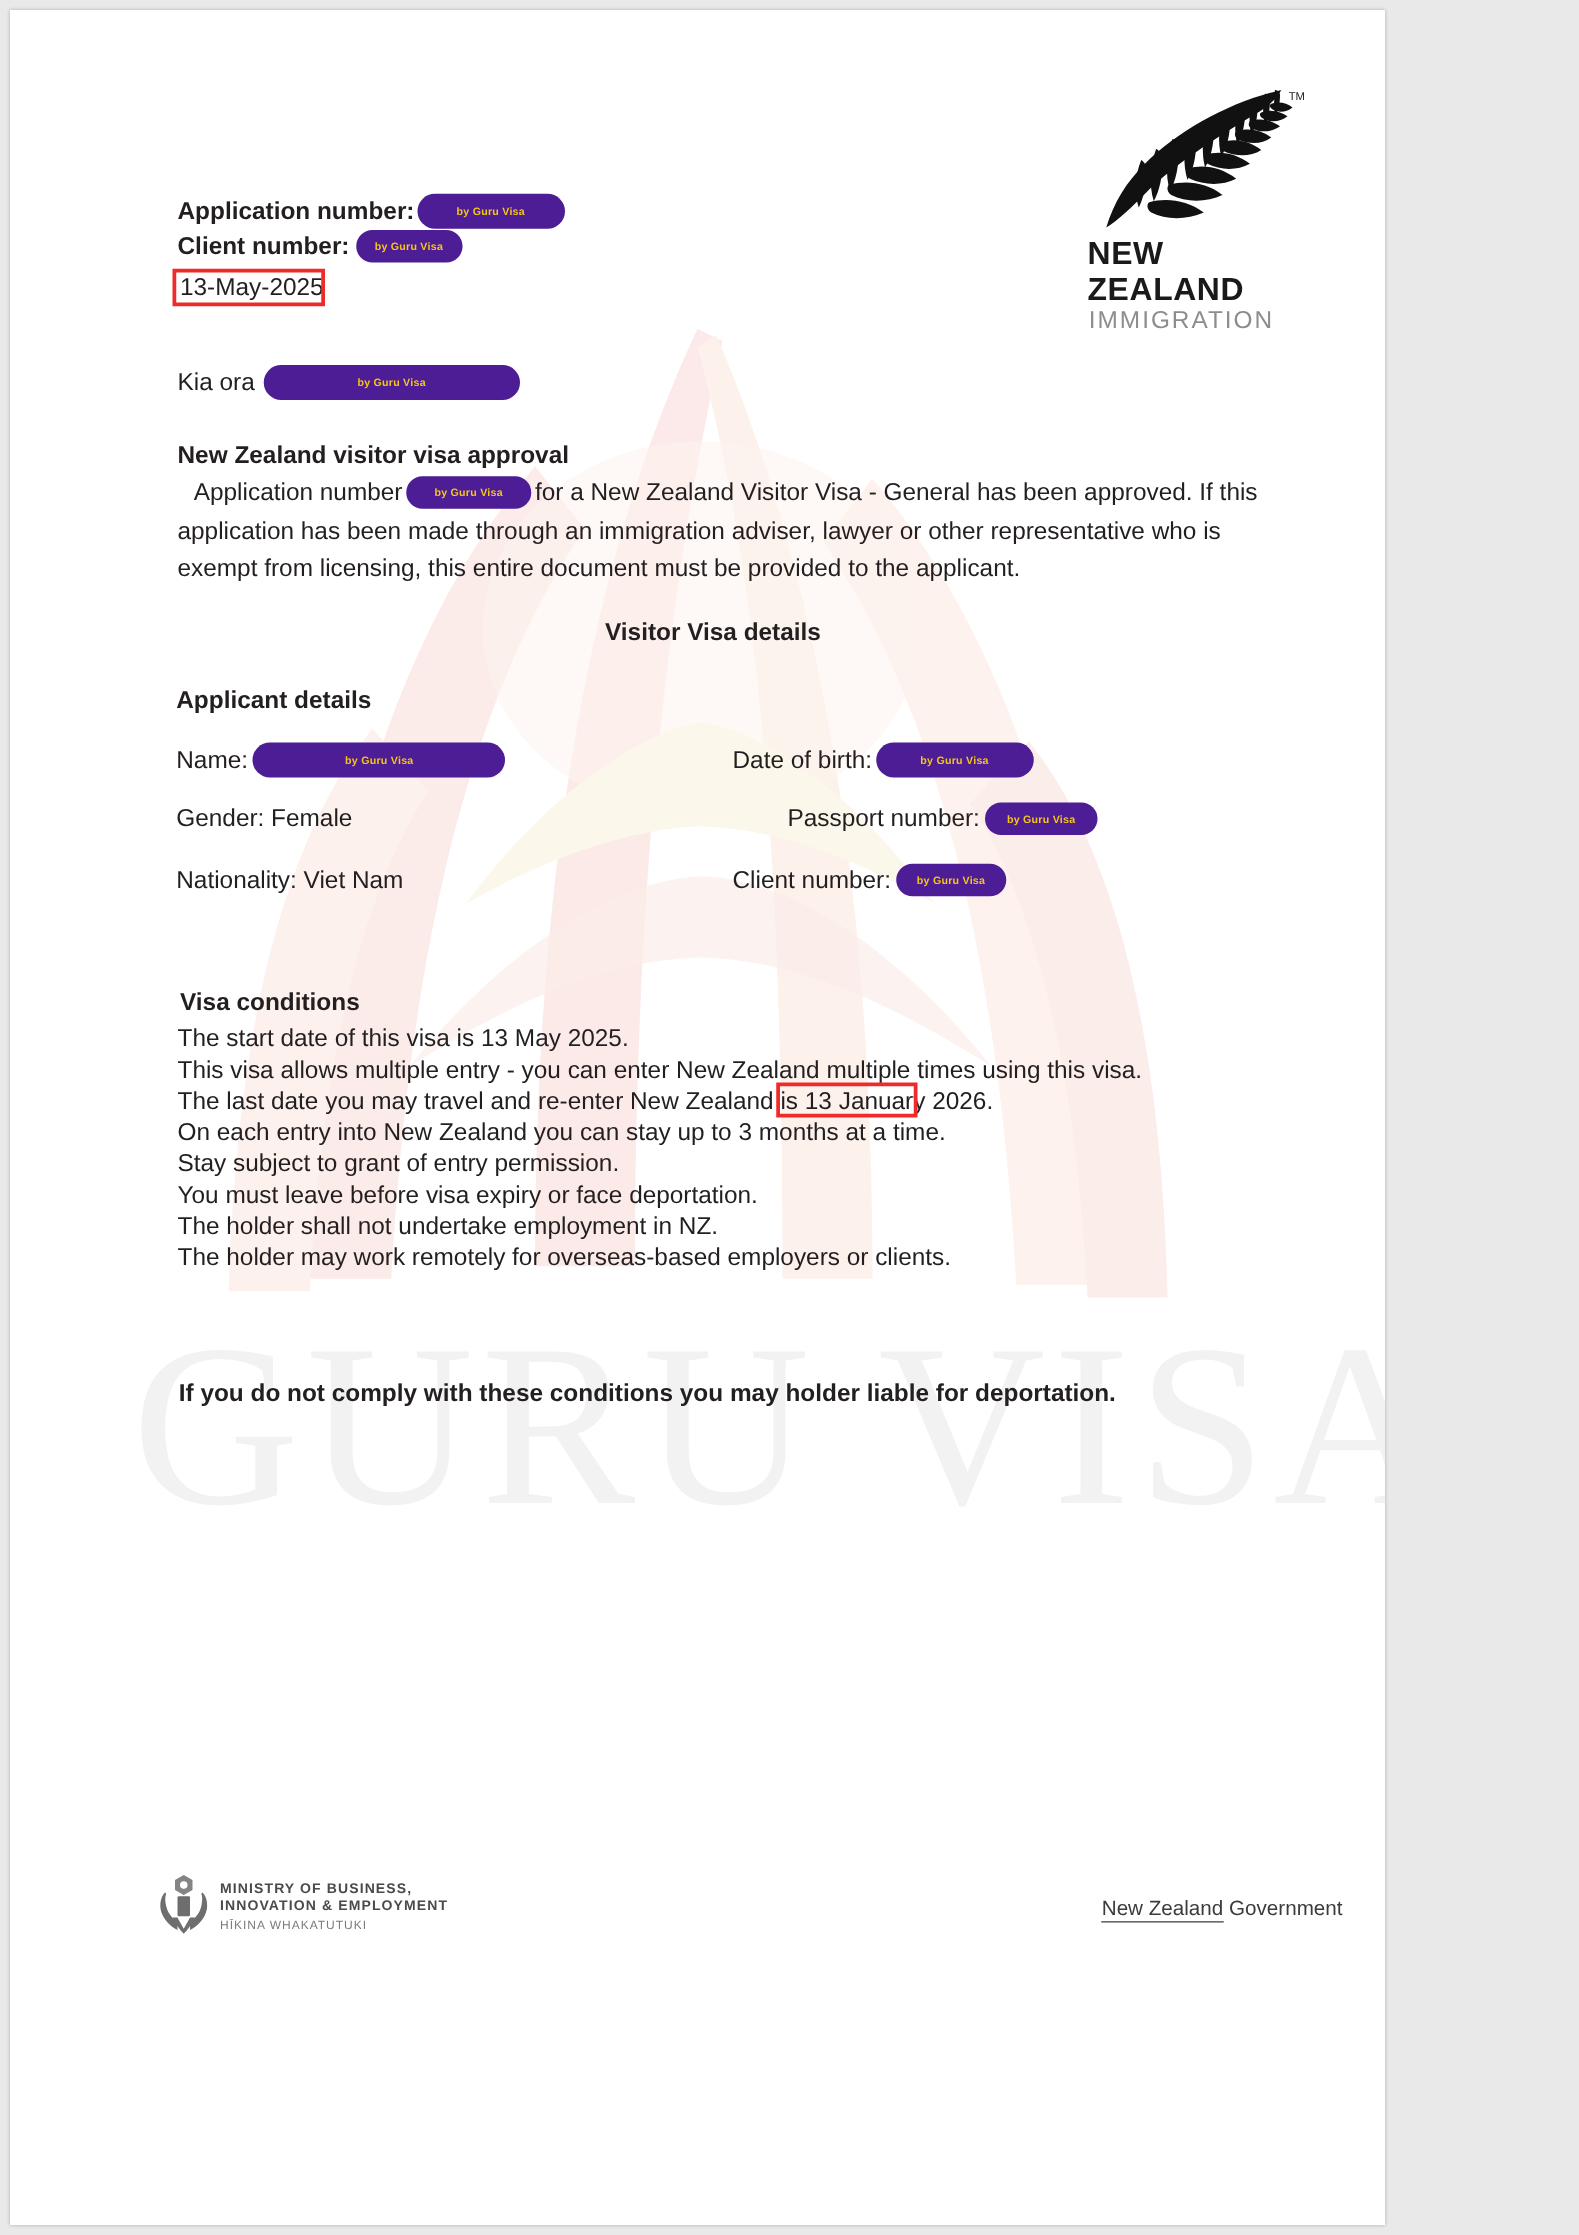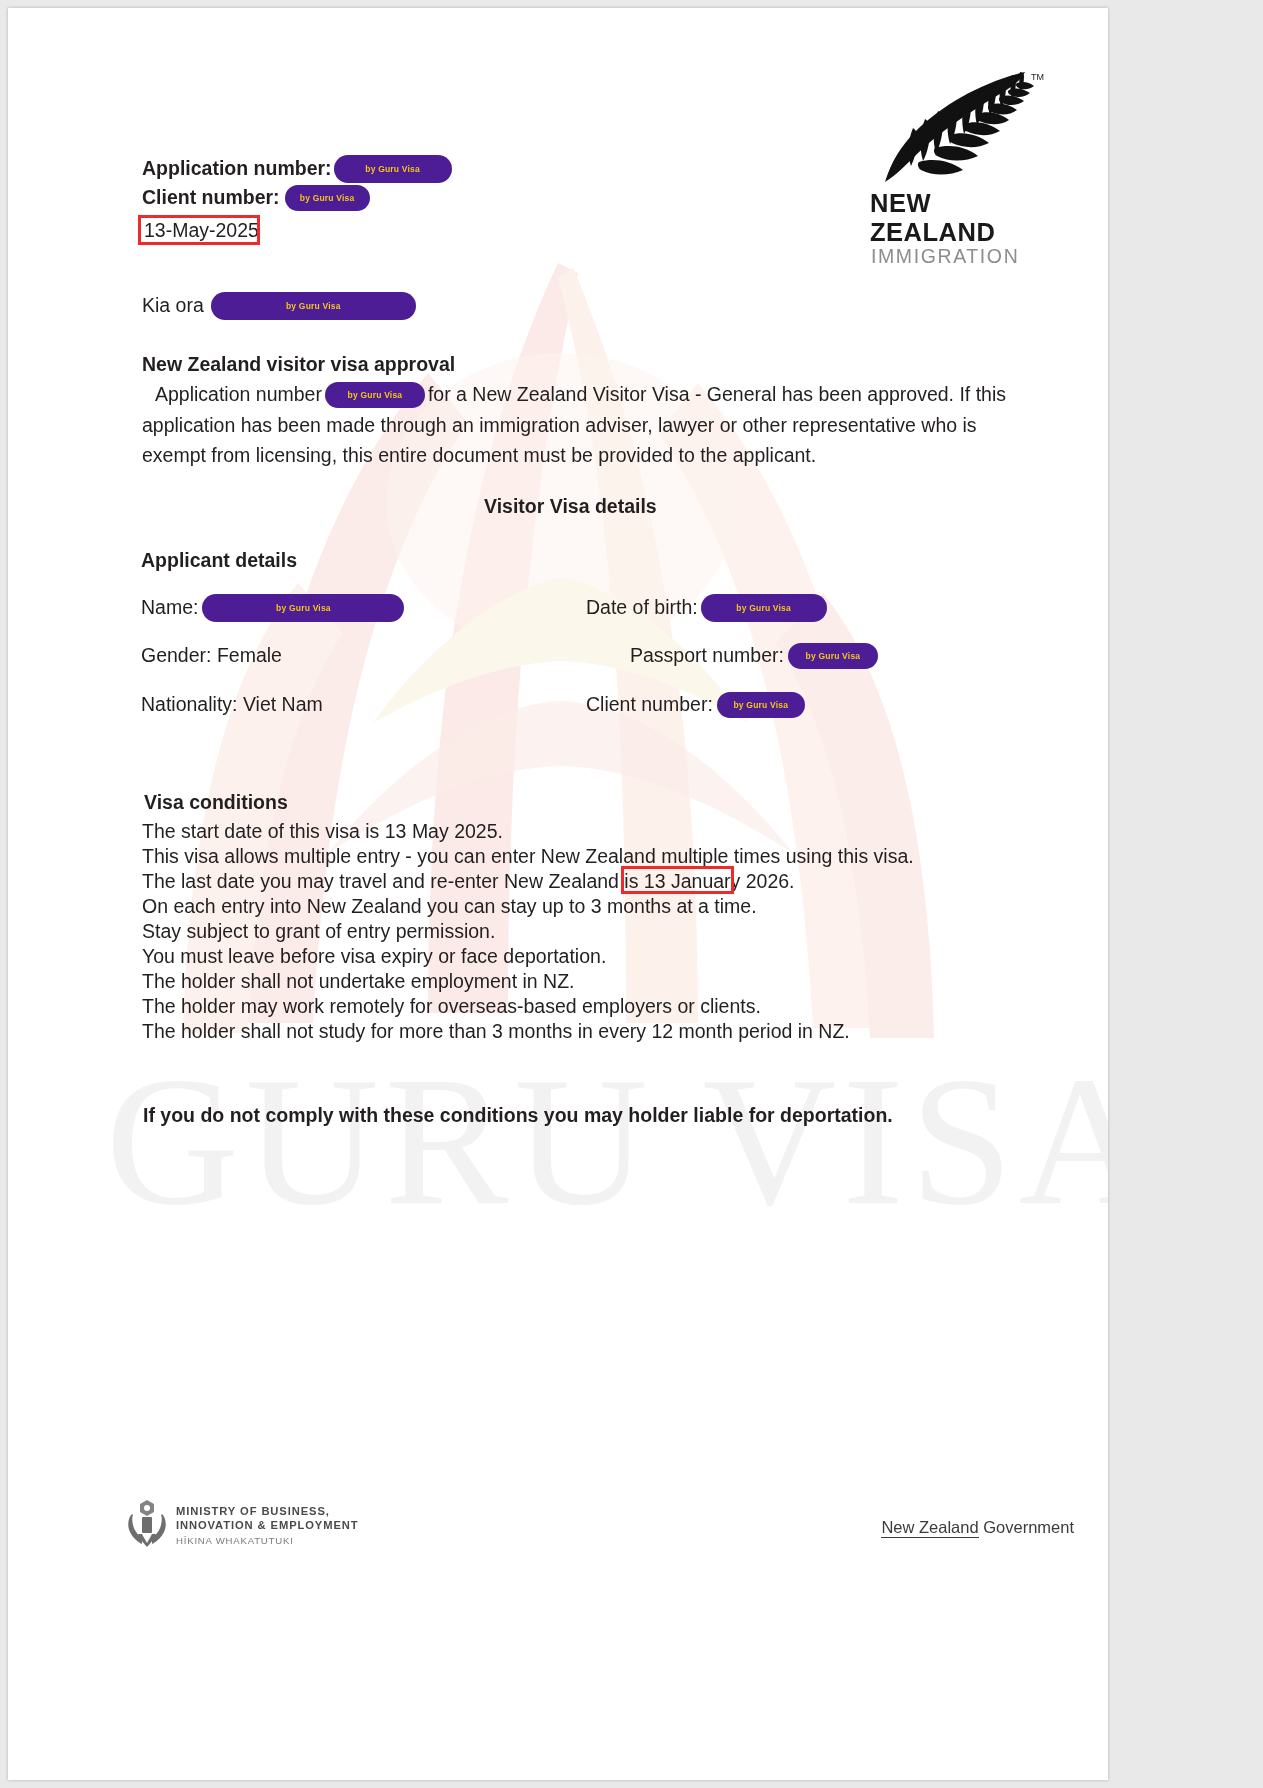--- a/index.html
+++ b/index.html
@@ -199,21 +199,20 @@
     <div class="t" style="left:134px;top:861px;">
       <span>The last date you may travel and re-enter New Zealand is </span><span>13 January 2026.</span>
     </div>
     <div class="redbox" style="left:613px;top:858px;width:113px;height:28px;"></div>
 
     <div class="t" style="left:134px;top:886px;">On each entry into New Zealand you can stay up to 3 months at a time.</div>
     <div class="t" style="left:134px;top:911px;">Stay subject to grant of entry permission.</div>
     <div class="t" style="left:134px;top:936px;">You must leave before visa expiry or face deportation.</div>
     <div class="t" style="left:134px;top:961px;">The holder shall not undertake employment in NZ.</div>
     <div class="t" style="left:134px;top:986px;">The holder may work remotely for overseas-based employers or clients.</div>
-    <div class="t" style="left:134px;top:1011px;">The holder shall not study for more than 3 months in every 12 month period in NZ.</div>
 
     <div class="t b" style="left:135px;top:1095px;">If you do not comply with these conditions you may holder liable for deportation.</div>
 
     <div class="footer">
       <svg class="crest" width="42" height="52" viewBox="0 0 42 52">
         <g fill="#6e6e6e">
           <path d="M21 2 L28 6 L28 14 L21 18 L14 14 L14 6 Z" opacity=".85"></path>
           <rect x="16" y="19" width="10" height="16" rx="1"></rect>
           <path d="M6 16 C 2 20 1 28 4 34 C 7 40 12 44 16 46 L 16 40 C 12 37 8 32 7 27 C 6 23 6 19 7 17 Z"></path>
           <path d="M36 16 C 40 20 41 28 38 34 C 35 40 30 44 26 46 L 26 40 C 30 37 34 32 35 27 C 36 23 36 19 35 17 Z"></path>

